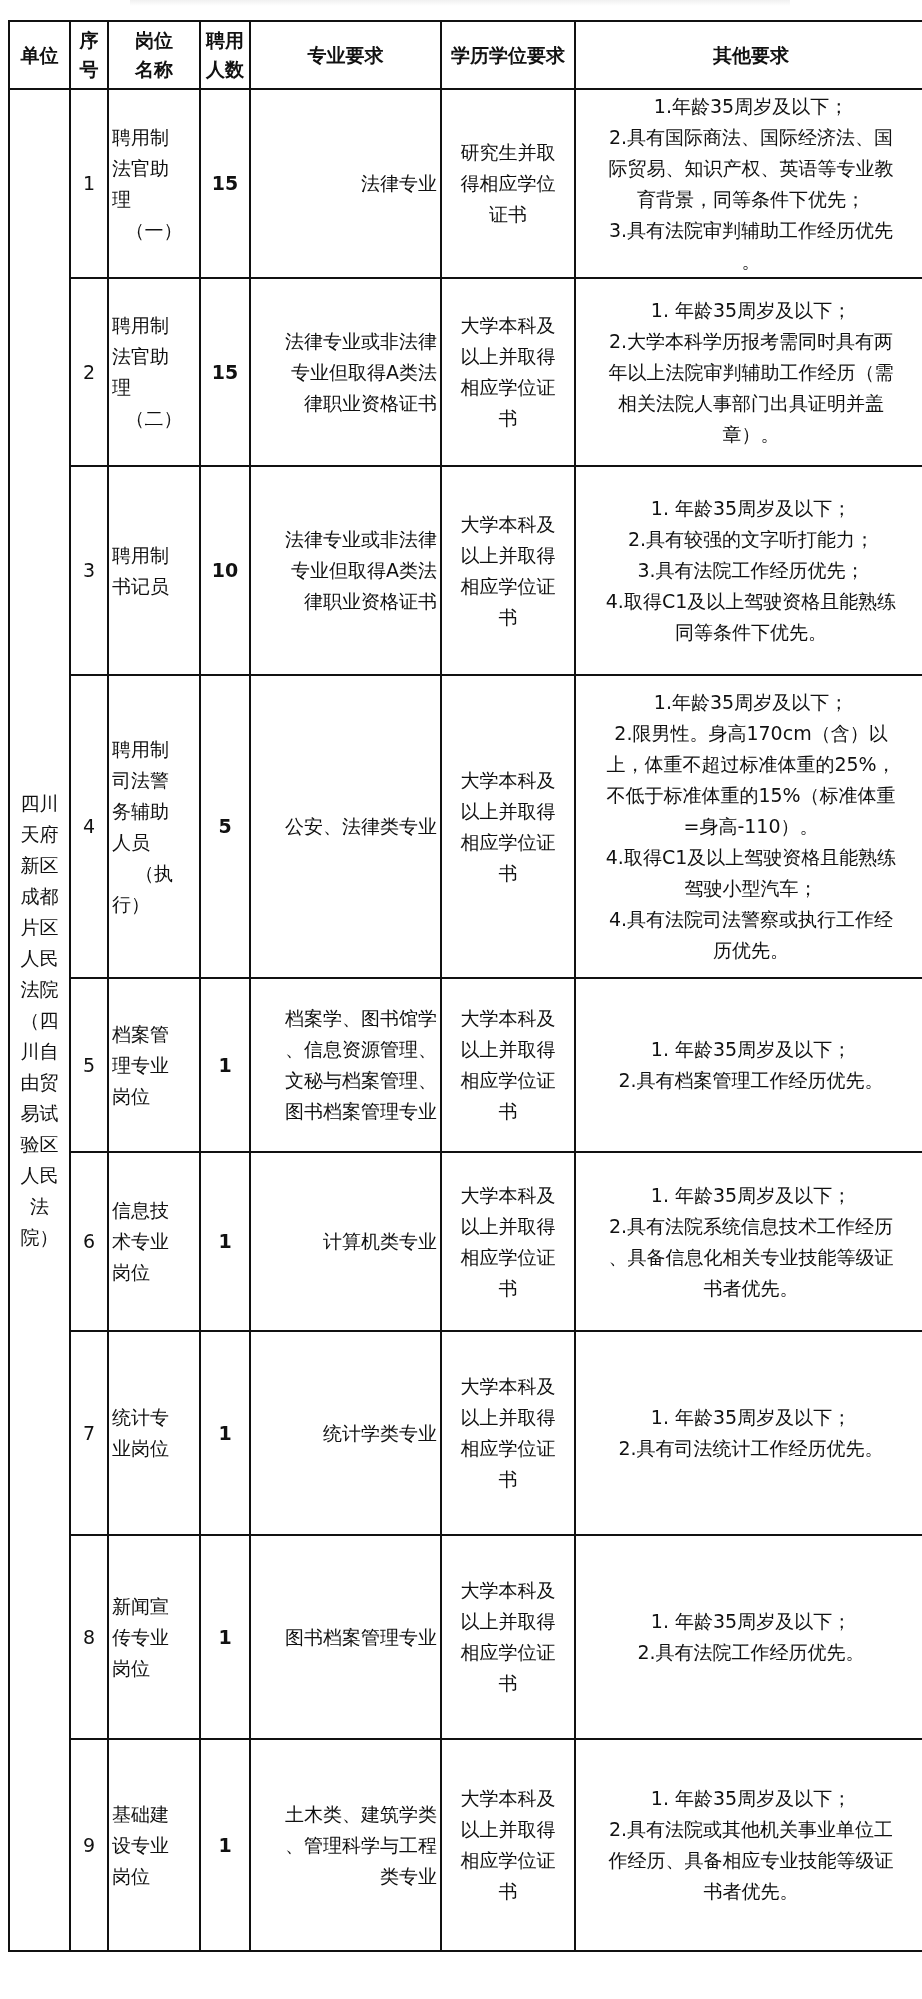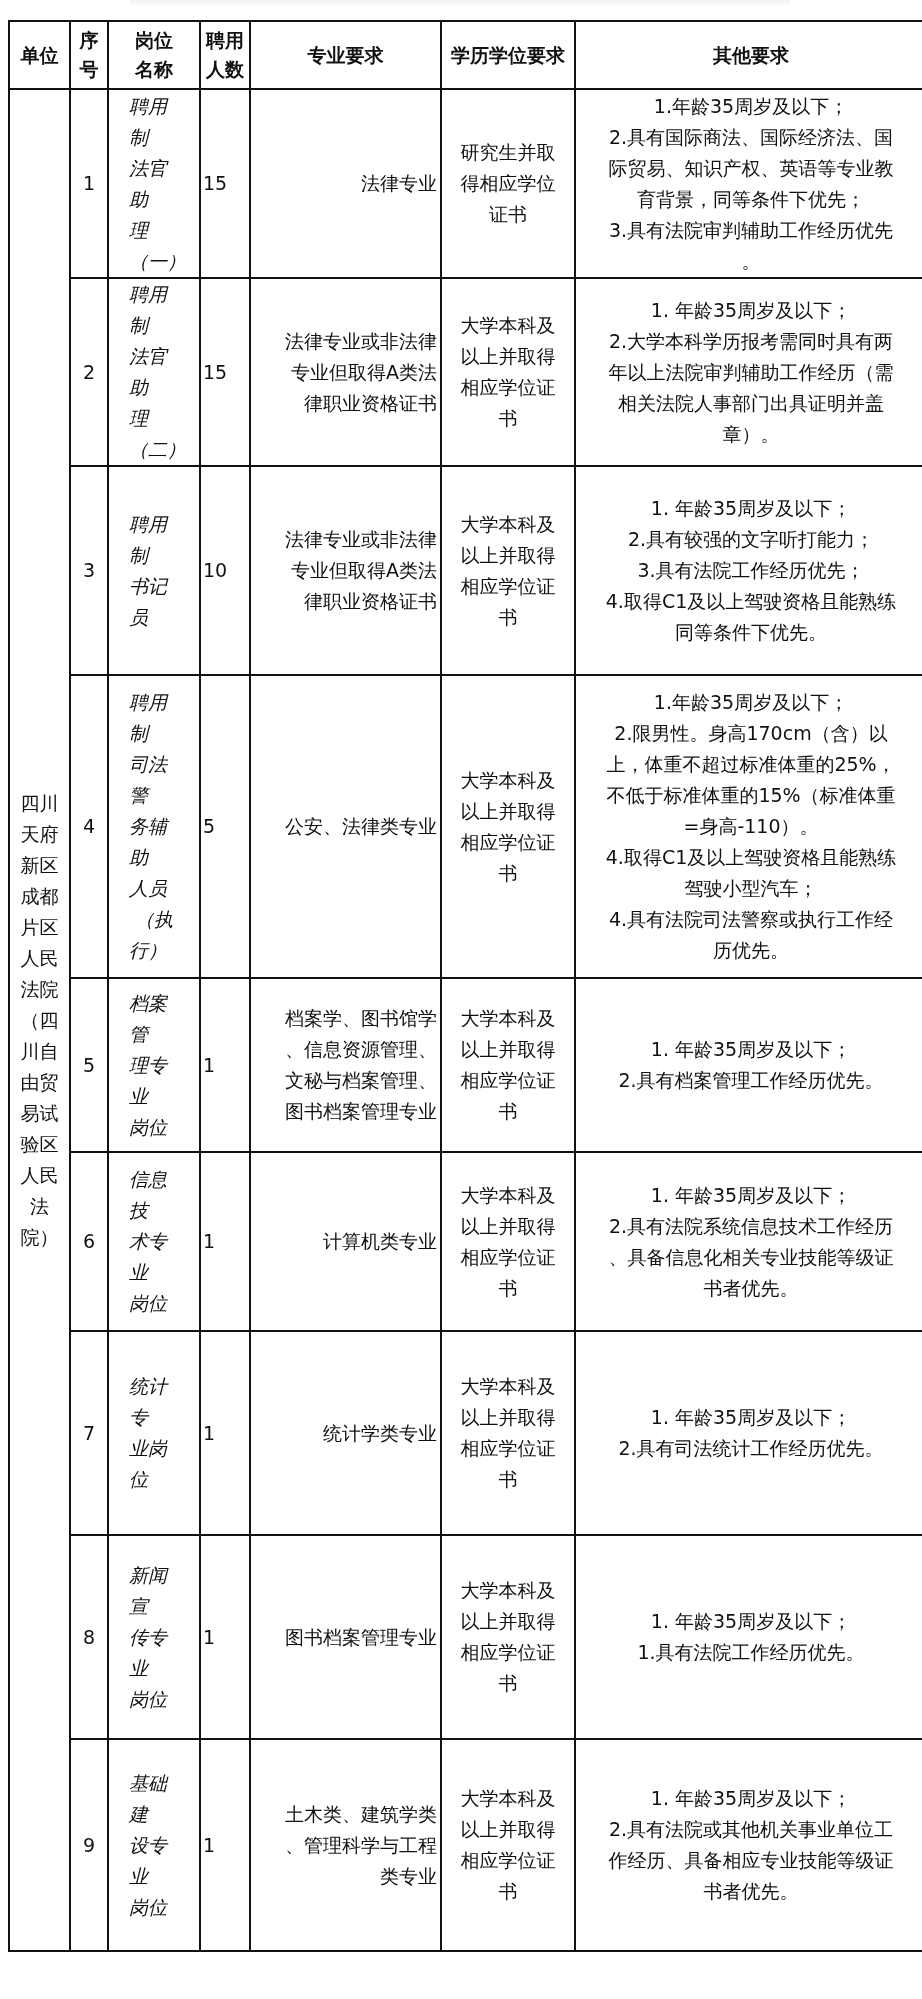--- a/index.html
+++ b/index.html
@@ -5,22 +5,22 @@
   html, body { margin: 0; padding: 0; background: #ffffff; }
   body { width: 922px; height: 1999px; position: relative; overflow: hidden;
          font-family: "DejaVu Sans", "Liberation Sans", sans-serif; color: #111; }
   table { position: absolute; left: 8px; top: 20px; width: 918px;
           border-collapse: collapse; table-layout: fixed; }
   td, th { border: 2.5px solid #111; padding: 0 4px; vertical-align: middle;
            font-size: 19px; line-height: 31px; word-break: break-all; }
   th { font-weight: bold; text-align: center; font-size: 19px; line-height: 29px; height: 66px; }
   .c-unit { text-align: center; padding: 0 2px; }
   .c-seq { text-align: center; padding: 0 2px; }
-  .c-name { text-align: left; padding: 0 20px; font-style: italic; }
-  .c-count { text-align: left; padding: 0 2px; }
+  .c-name { text-align: left; padding: 0 3px; }
+  .c-count { text-align: center; padding: 0 2px; font-weight: bold; }
   .c-major { text-align: right; padding: 0 3px; }
   .c-edu { text-align: center; padding: 0 3px; }
   .c-other { text-align: center; padding: 0 4px; }
   .line { display: block; }
   .other-line { display: block; }
   .name-line { display: block; }
   .name-line.center { text-align: center; }
   .top-ghost { position: absolute; left: 130px; top: 0; width: 660px; height: 6px;
                background: linear-gradient(#e6e6e6, #ffffff); opacity: 0.6; }
 </style>
@@ -271,21 +271,21 @@
           <span class="line">图书档案管理专业</span>
         </td>
         <td class="c-edu">
           <span class="line">大学本科及</span>
           <span class="line">以上并取得</span>
           <span class="line">相应学位证</span>
           <span class="line">书</span>
         </td>
         <td class="c-other">
           <span class="other-line">1. 年龄35周岁及以下；</span>
-          <span class="other-line">1.具有法院工作经历优先。</span>
+          <span class="other-line">2.具有法院工作经历优先。</span>
         </td>
       </tr>
       <tr style="height: 212px;">
         <td class="c-seq">9</td>
         <td class="c-name">
           <span class="name-line">基础建</span>
           <span class="name-line">设专业</span>
           <span class="name-line">岗位</span>
         </td>
         <td class="c-count">1</td>

